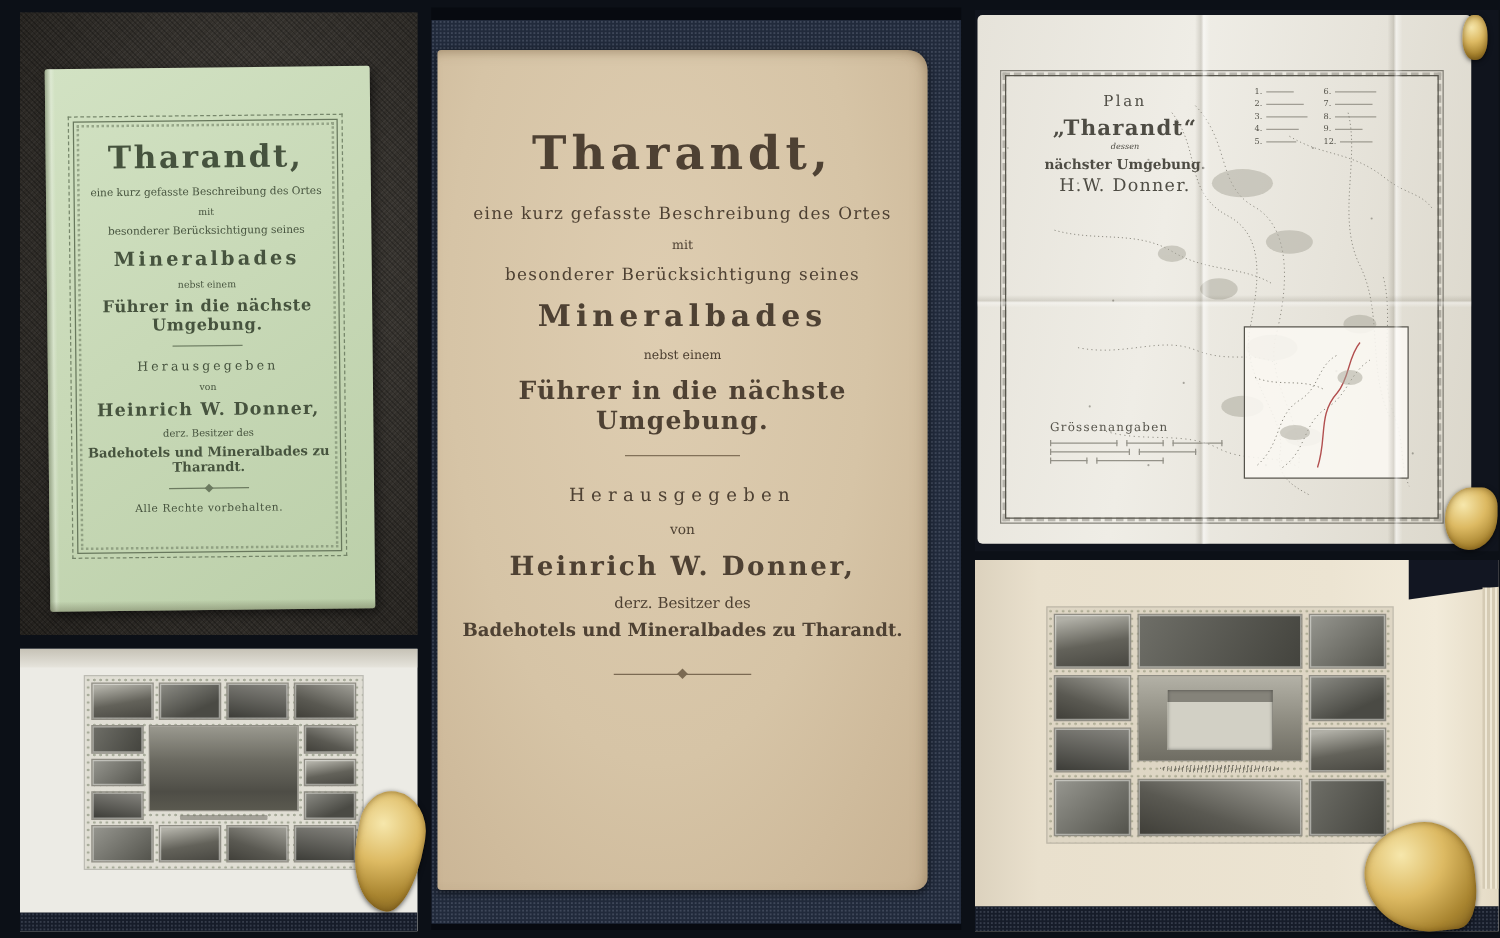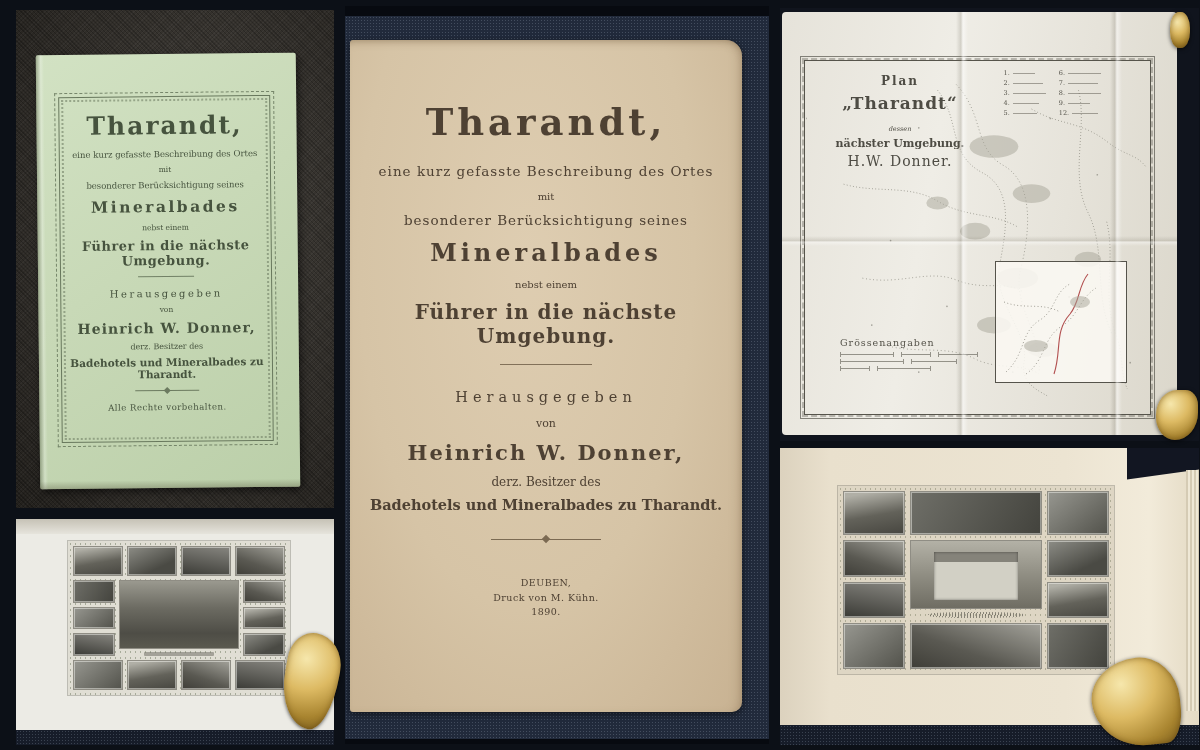--- a/index.html
+++ b/index.html
@@ -73,23 +73,23 @@
 
   
   #p-map { left:780px; top:8px; width:419px; height:433px; background:#10141d; }
   .map-paper { position:absolute; inset:4px 22px 6px 2px; border-radius:4px;
     background:linear-gradient(100deg,#e6e3da 0%, #efede6 38%, #e6e3da 68%, #dbd7cb 100%); }
   .map-frame { position:absolute; left:22px; right:26px; top:48px; bottom:20px; border:1px solid #56544b; }
   .map-frame::before { content:""; position:absolute; inset:-5px; border:1px solid #56544b; opacity:.7; }
   .map-frame::after  { content:""; position:absolute; inset:-3px; border:3px dashed rgba(86,84,75,.35); }
   .map-art { position:absolute; left:24px; right:28px; top:50px; bottom:22px; }
   .cartouche { position:absolute; left:36px; top:62px; width:164px; text-align:center; color:#4e4c44; }
-  .car-1 { font-size:12px; letter-spacing:2px;font-weight:bold; }
+  .car-1 { font-size:12px; letter-spacing:2px; }
   .car-2 { font-size:17px; font-weight:bold; margin-top:5px; letter-spacing:1px; }
-  .car-3 { font-size:6.5px; margin-top:12px;font-style:italic; }
+  .car-3 { font-size:6.5px; margin-top:0;font-style:italic; }
   .car-4 { font-size:11px; font-weight:bold; margin-top:4px; }
   .car-5 { font-size:14px; margin-top:3px; letter-spacing:1px; }
   .legend { position:absolute; right:76px; top:58px; display:flex; gap:13px; color:#55534a; }
   .lcol { display:flex; flex-direction:column; gap:3.5px; }
   .lrow { display:flex; align-items:center; gap:3px; font-size:6.5px; line-height:1; }
   .lbar { height:1.5px; background:#6f6d63; opacity:.6; }
   .w1{width:22px}.w2{width:30px}.w3{width:26px}.w4{width:33px}.w5{width:24px}
   .scale { position:absolute; left:58px; bottom:66px; width:180px; color:#55534a; }
   .scale-h { font-size:9.5px; letter-spacing:1px; }
   .srow { margin-top:6px; display:flex; gap:7px; align-items:center; }
@@ -204,25 +204,20 @@
         <div class="tp-min">Mineralbades</div>
         <div class="tp-neb">nebst einem</div>
         <div class="tp-fuh">Führer in die nächste Umgebung.</div>
         <div class="rule-md"></div>
         <div class="tp-her">Herausgegeben</div>
         <div class="tp-von">von</div>
         <div class="tp-auth">Heinrich W. Donner,</div>
         <div class="tp-derz">derz. Besitzer des</div>
         <div class="tp-bade">Badehotels und Mineralbades zu Tharandt.</div>
         <div class="orn-md"></div>
-        <div class="tp-imprint">
-          <div>DEUBEN,</div>
-          <div>Druck von M. Kühn.</div>
-          <div>1890.</div>
-        </div>
       </div>
     </div>
   </figure>
 
   <figure class="panel" id="p-map">
     <div class="map-paper">
       <div class="map-frame"></div>
       <svg class="map-art" viewBox="0 0 365 360" preserveAspectRatio="none">
         <g fill="none" stroke="#8a887e" stroke-width="0.8">
           <path d="M140,30 C165,62 150,98 188,118 C220,135 214,175 206,216 C199,257 238,288 232,320 C228,342 248,350 258,356" stroke-dasharray="1 2.2"></path>

